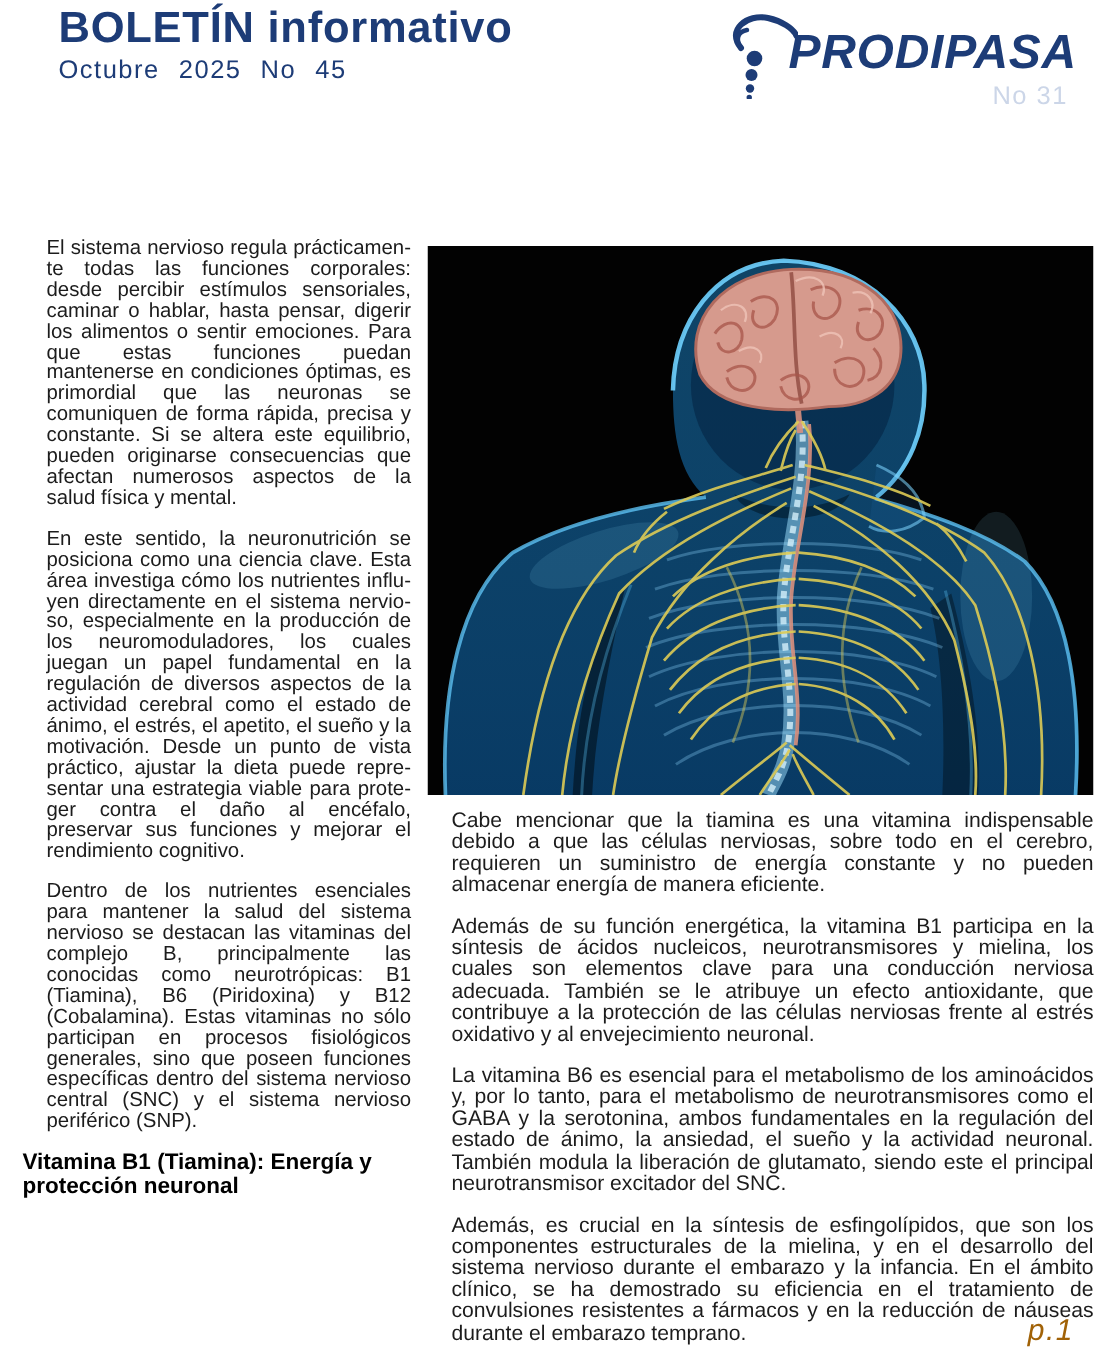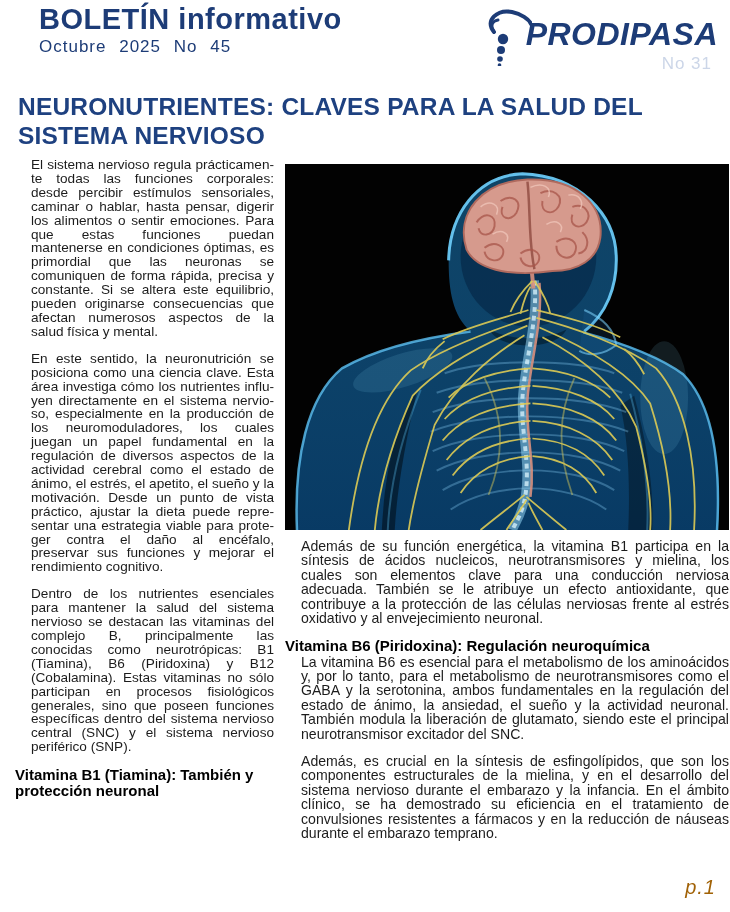--- a/index.html
+++ b/index.html
@@ -82,29 +82,28 @@
         <circle cx="15" cy="31" r="5.2" fill="#1d3c77"></circle>
         <circle cx="13" cy="42" r="4.0" fill="#1d3c77"></circle>
         <circle cx="12" cy="51" r="2.8" fill="#1d3c77"></circle>
         <circle cx="11.5" cy="57" r="1.8" fill="#1d3c77"></circle>
       </svg>
       <span class="logo-text">PRODIPASA</span>
     </div>
     <span class="issue-watermark">No 31</span>
   </header>
 
-  <h2 class="headline">NEURONUTRIENTES: CLAVES PARA LA SALUD DEL SISTEMA NERVIOSO</h2>
 
   <main class="columns">
 
     <div class="col-left">
       <p>El sistema nervioso regula práctica­men­te todas las funciones corporales: desde percibir estímulos sensoriales, caminar o hablar, hasta pensar, digerir los alimen­tos o sentir emociones. Para que estas funciones puedan mantenerse en condiciones óptimas, es primordial que las neuronas se comuniquen de forma rápida, precisa y constante. Si se altera este equilibrio, pueden originarse consecuencias que afectan numerosos aspectos de la salud física y mental.</p>
       <p>En este sentido, la neuronutrición se posiciona como una ciencia clave. Esta área investiga cómo los nutrientes influ­yen directamente en el sistema nervio­so, especialmente en la producción de los neuromoduladores, los cuales juegan un papel fundamental en la regulación de diversos aspectos de la actividad cerebral como el estado de ánimo, el estrés, el apetito, el sueño y la motivación. Desde un punto de vista práctico, ajustar la dieta puede repre­sentar una estrategia viable para prote­ger contra el daño al encéfalo, preservar sus funciones y mejorar el rendimiento cognitivo.</p>
       <p>Dentro de los nutrientes esenciales para mantener la salud del sistema nervioso se destacan las vitaminas del complejo B, principalmente las conocidas como neurotrópicas: B1 (Tiamina), B6 (Piridoxi­na) y B12 (Cobalamina). Estas vitaminas no sólo participan en procesos fisiológi­cos generales, sino que poseen funcio­nes específicas dentro del sistema nervioso central (SNC) y el sistema nervioso periférico (SNP).</p>
-      <h3>Vitamina B1 (Tiamina): También y protección neuronal</h3>
+      <h3>Vitamina B1 (Tiamina): Energía y protección neuronal</h3>
     </div>
 
     <div class="col-right">
       <div class="figure-wrap">
         <svg width="444" height="366" viewBox="0 0 445 376" preserveAspectRatio="none" role="img" aria-label="Ilustración de cuerpo humano translúcido azul con cerebro rosado y sistema nervioso amarillo sobre fondo negro">
           <defs>
             <linearGradient id="bodyg" x1="0" y1="0" x2="0" y2="1">
               <stop offset="0" stop-color="#1a7ab8" stop-opacity="0.55"></stop>
               <stop offset="1" stop-color="#0a4a80" stop-opacity="0.78"></stop>
             </linearGradient>
@@ -195,22 +194,22 @@
             <path d="M248,120 C238,130 230,142 226,152"></path>
             <path d="M250,120 C258,132 264,144 266,154"></path>
             <path d="M246,126 C240,136 238,146 236,154"></path>
             <path d="M160,182 C150,190 142,200 138,210"></path>
             <path d="M340,190 C350,198 356,208 360,216"></path>
             <path d="M200,220 C220,260 220,300 204,340" opacity="0.5"></path>
             <path d="M290,220 C272,260 274,300 288,340" opacity="0.5"></path>
           </g>
         </svg>
       </div>
+      <p>Cabe mencionar que la tiamina es una vitamina indispensable debido a que las células nerviosas, sobre todo en el cerebro, requieren un suminis­tro de energía constante y no pueden almacenar energía de manera eficiente.</p>
       <p>Además de su función energética, la vitamina B1 participa en la síntesis de ácidos nucleicos, neurotransmisores y mielina, los cuales son elemen­tos clave para una conducción nerviosa adecuada. También se le atribu­ye un efecto antioxidante, que contribuye a la protección de las células nerviosas frente al estrés oxidativo y al envejecimiento neuronal.</p>
-      <h3>Vitamina B6 (Piridoxina): Regulación neuroquímica</h3>
       <p>La vitamina B6 es esencial para el metabolismo de los aminoácidos y, por lo tanto, para el metabolismo de neurotransmisores como el GABA y la serotonina, ambos fundamentales en la regulación del estado de ánimo, la ansiedad, el sueño y la actividad neuronal. También modula la libera­ción de glutamato, siendo este el principal neurotransmisor excitador del SNC.</p>
       <p>Además, es crucial en la síntesis de esfingolípidos, que son los compo­nentes estructurales de la mielina, y en el desarrollo del sistema nervioso durante el embarazo y la infancia. En el ámbito clínico, se ha demostrado su eficiencia en el tratamiento de convulsiones resistentes a fármacos y en la reducción de náuseas durante el embarazo temprano.</p>
     </div>
 
   </main>
 
   <span class="page-number">p.1</span>
 
 </div>
 

